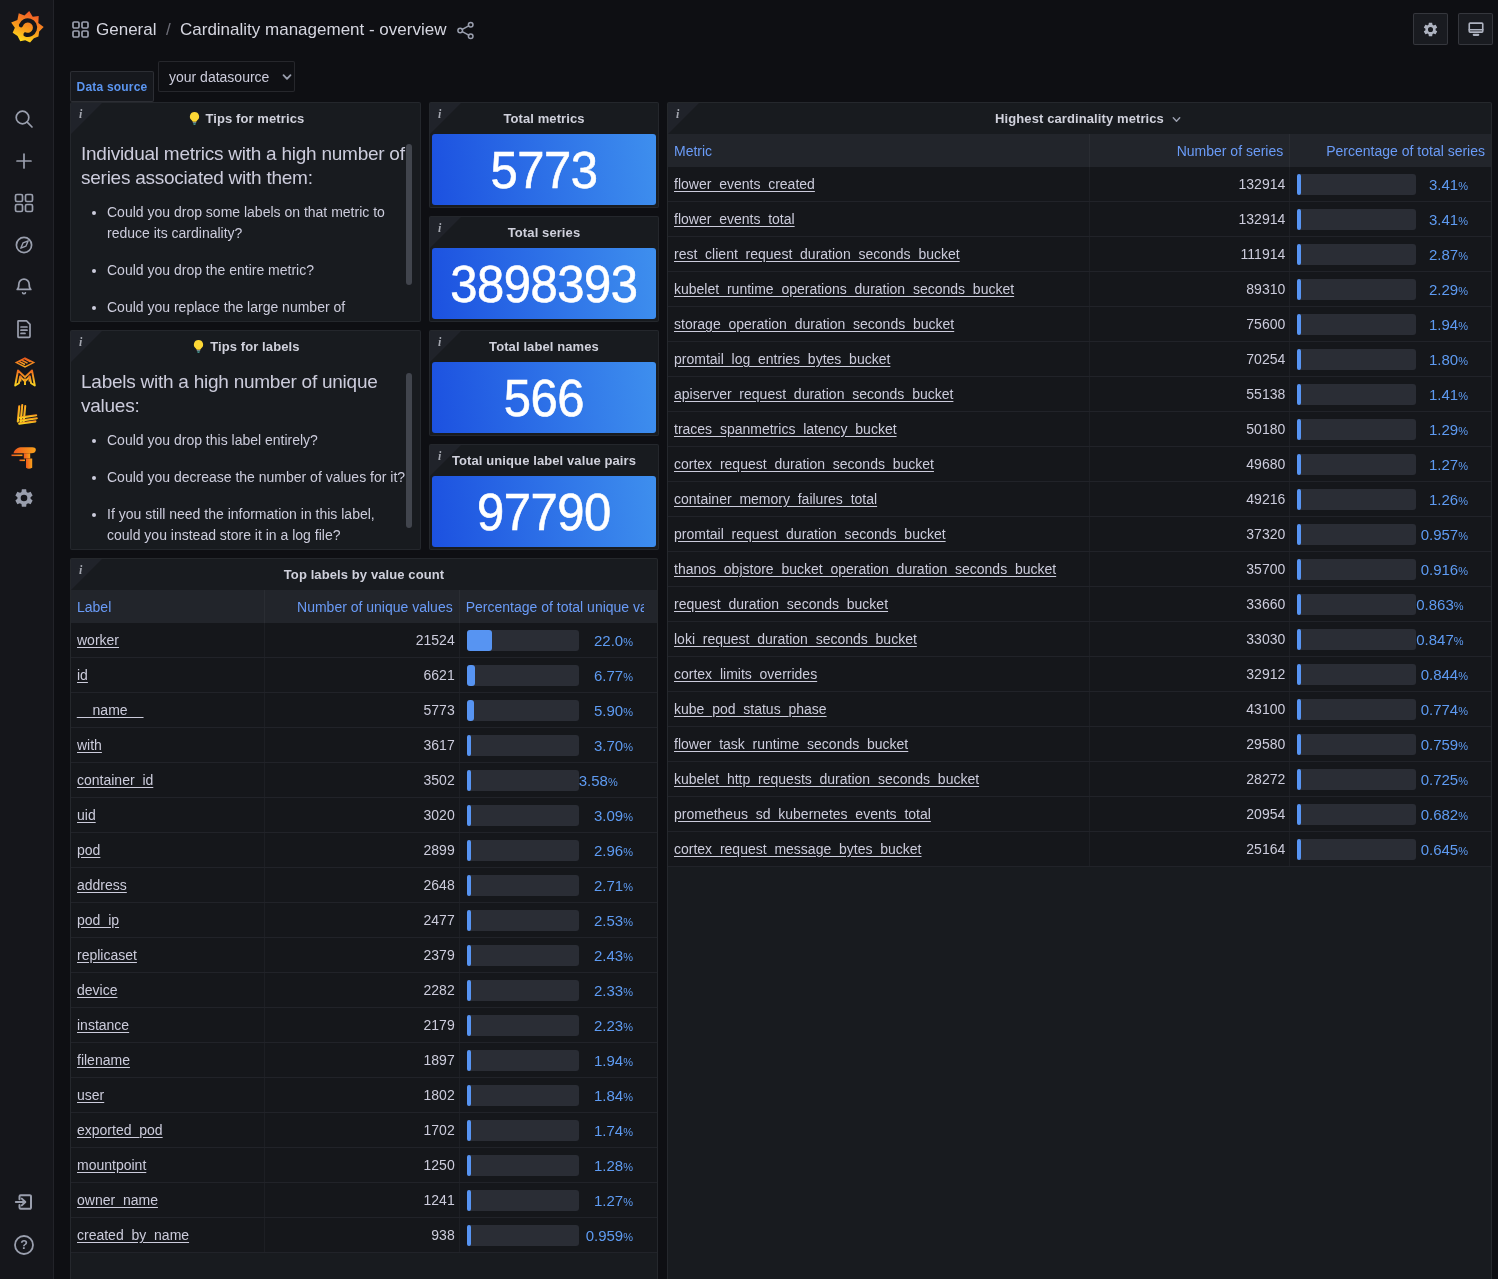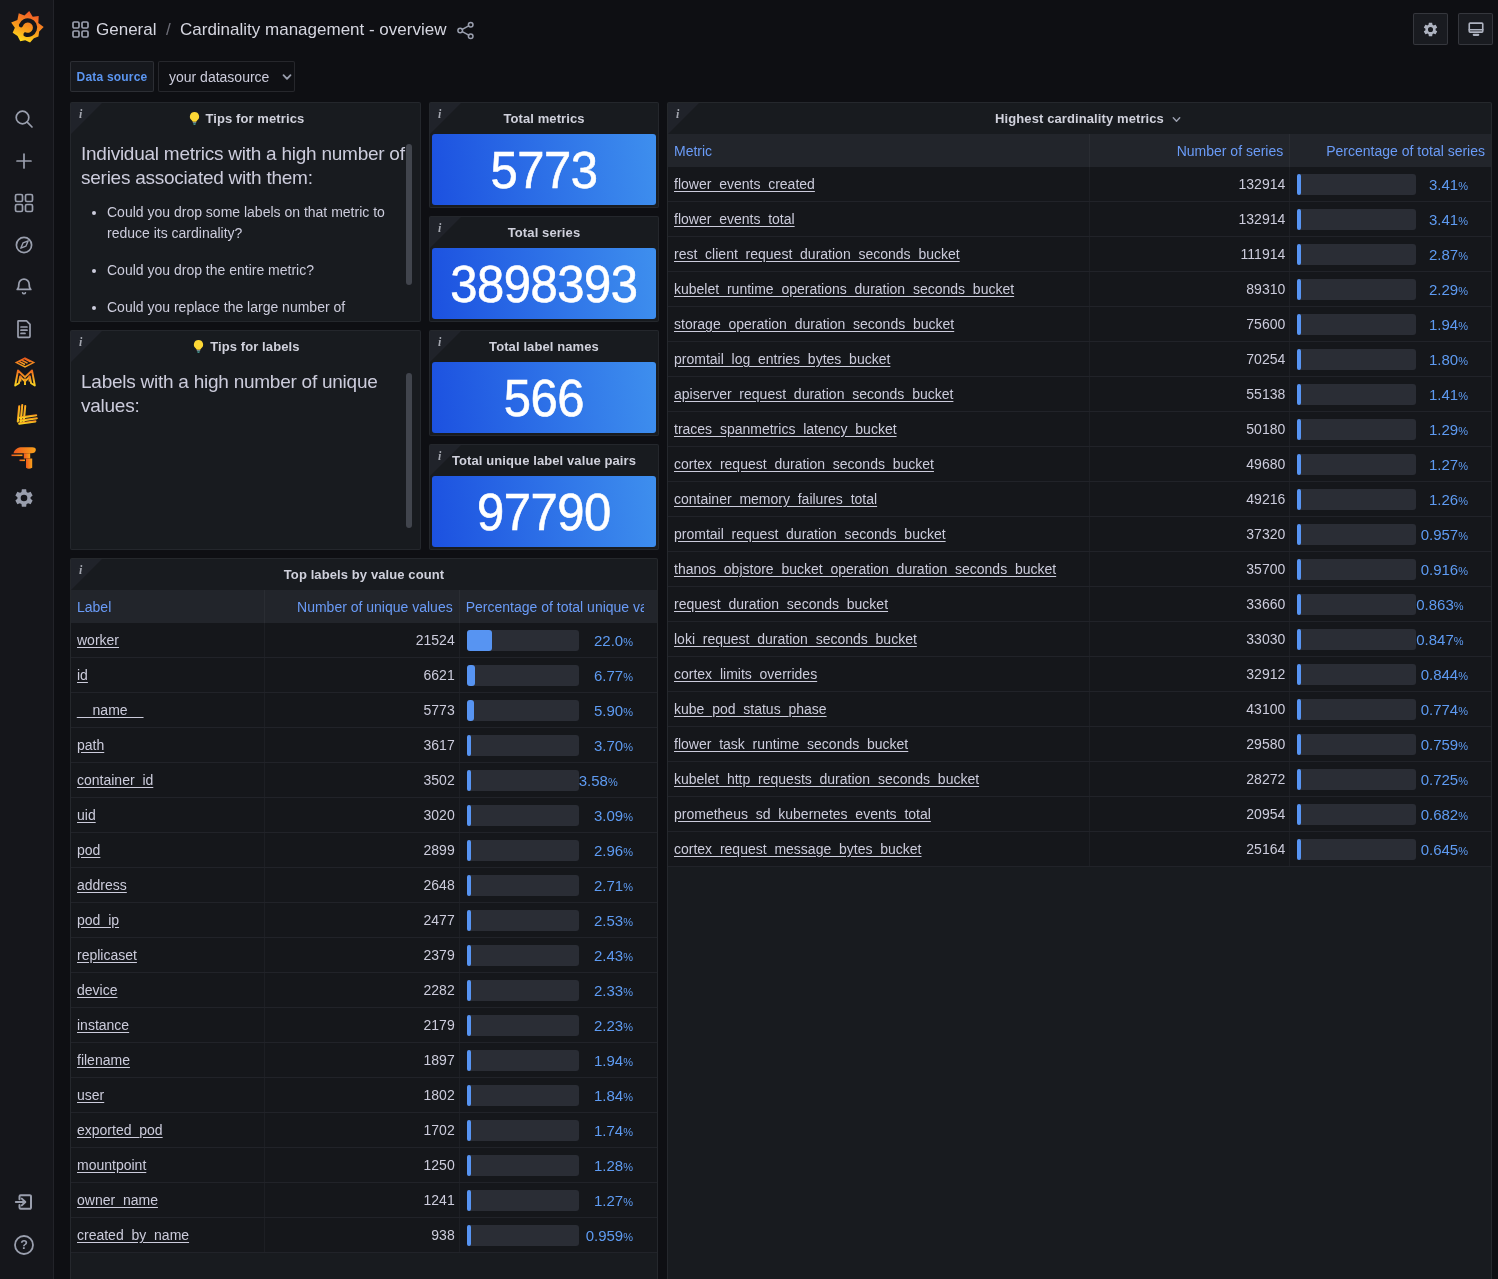--- a/index.html
+++ b/index.html
@@ -24,21 +24,21 @@
 .td { height:34px; display:flex; align-items:center; padding:0 6px; font-size:14px; color:#ccccdc; border-right:1px solid rgba(204,204,220,0.05); white-space:nowrap; overflow:hidden; }
 .td.c2 { justify-content:flex-end; padding-right:4px; }
 .td.c3 { padding:0 0 0 7px; border-right:none; }
 .lnk { text-decoration:underline; text-underline-offset:2px; }
 .track { position:relative; height:21px; background:#2a2d35; border-radius:3px; display:inline-block; flex:none; }
 .bar { position:absolute; left:0; top:0; bottom:0; background:#5794f2; border-radius:3px; }
 .pct { margin-left:auto; font-size:15px; color:#5e9bf2; }
 .pc { font-size:11px; }
 .hbtn { position:absolute; top:13px; width:35px; height:32px; border:1px solid rgba(204,204,220,0.16); border-radius:2px; background:#191b20; display:flex; align-items:center; justify-content:center; }
 .crumbtxt { position:absolute; top:20px; font-size:17px; color:#d5d6e0; white-space:nowrap; }
-.dslabel { position:absolute; left:70px; top:61px; width:84px; height:31px; background:#16181d; border:1px solid rgba(204,204,220,0.12); border-radius:2px; display:flex; align-items:center; justify-content:center; font-size:12px; font-weight:700; color:#5b95f0; letter-spacing:0.2px; }
+.dslabel { position:absolute; left:70px; top:71px; width:84px; height:31px; background:#16181d; border:1px solid rgba(204,204,220,0.12); border-radius:2px; display:flex; align-items:center; justify-content:center; font-size:12px; font-weight:700; color:#5b95f0; letter-spacing:0.2px; }
 .dsval { position:absolute; left:158px; top:61px; width:137px; height:31px; background:#0f1014; border:1px solid rgba(204,204,220,0.12); border-radius:2px; display:flex; align-items:center; font-size:14px; color:#ccccdc; padding-left:10px; white-space:nowrap; }
 .tipbody { position:absolute; left:10px; right:12px; top:39px; color:#ccccdc; }
 .tipbody p { font-size:19px; line-height:24px; letter-spacing:-0.25px; }
 .tipbody ul { margin:12px 0 0 0; padding-left:26px; }
 .tipbody li { font-size:14px; line-height:21px; margin-bottom:16px; }
 .sbar { position:absolute; width:6px; border-radius:3px; background:#41454d; }
 svg.ic { stroke:#9a9fae; stroke-width:1.7; fill:none; stroke-linecap:round; stroke-linejoin:round; }
 </style></head>
 <body>
 
@@ -206,20 +206,25 @@
 <div class="panel" style="left:70px;top:330px;width:351px;height:220px">
   <div class="icorner"></div>
     <div class="iglyph">i</div>
   <div class="ptitle"><svg class="bulb" width="15" height="15" viewBox="0 0 15 15">
         <path d="M7.5 1a4.6 4.6 0 0 0-2.6 8.4c.5.4.8.9.8 1.4h3.6c0-.5.3-1 .8-1.4A4.6 4.6 0 0 0 7.5 1z" fill="#fdd835"></path>
         <path d="M5.8 11.2h3.4v.9H5.8z" fill="#90a4ae"></path>
         <path d="M6.1 12.4h2.8l-.6 1.3h-1.6z" fill="#4db6ac"></path>
       </svg>&nbsp;Tips for labels</div>
   <div class="tipbody">
     <p>Labels with a high number of unique<br>values:</p>
+    <ul>
+      <li>Could you drop this label entirely?</li>
+      <li>Could you decrease the number of values for it?</li>
+      <li>If you still need the information in this label,<br>could you instead store it in a log file?</li>
+    </ul>
   </div>
   <div class="sbar" style="right:8px;top:42px;height:155px"></div>
 </div>
 
 <div class="panel" style="left:429px;top:102px;width:230px;height:106px">
   <div class="icorner"></div>
     <div class="iglyph">i</div>
     <div class="ptitle">Total metrics</div>
   <div class="statbg">
       <span class="statval">5773</span>
@@ -293,21 +298,21 @@
 <div class="td c2" style="width:195px">5773</div>
 <div class="td c3" style="width:198px">
           <span class="track" style="width:112px">
             <span class="bar" style="width:7px"></span>
           </span>
           <span class="pct" style="margin-right:24px">5.90<span class="pc">%</span></span>
         </div>
 </div>
 <div class="trow">
 <div class="td c1" style="width:195px">
-          <span class="lnk">path</span>
+          <span class="lnk">with</span>
         </div>
 <div class="td c2" style="width:195px">3617</div>
 <div class="td c3" style="width:198px">
           <span class="track" style="width:112px">
             <span class="bar" style="width:4px"></span>
           </span>
           <span class="pct" style="margin-right:24px">3.70<span class="pc">%</span></span>
         </div>
 </div>
 <div class="trow">

